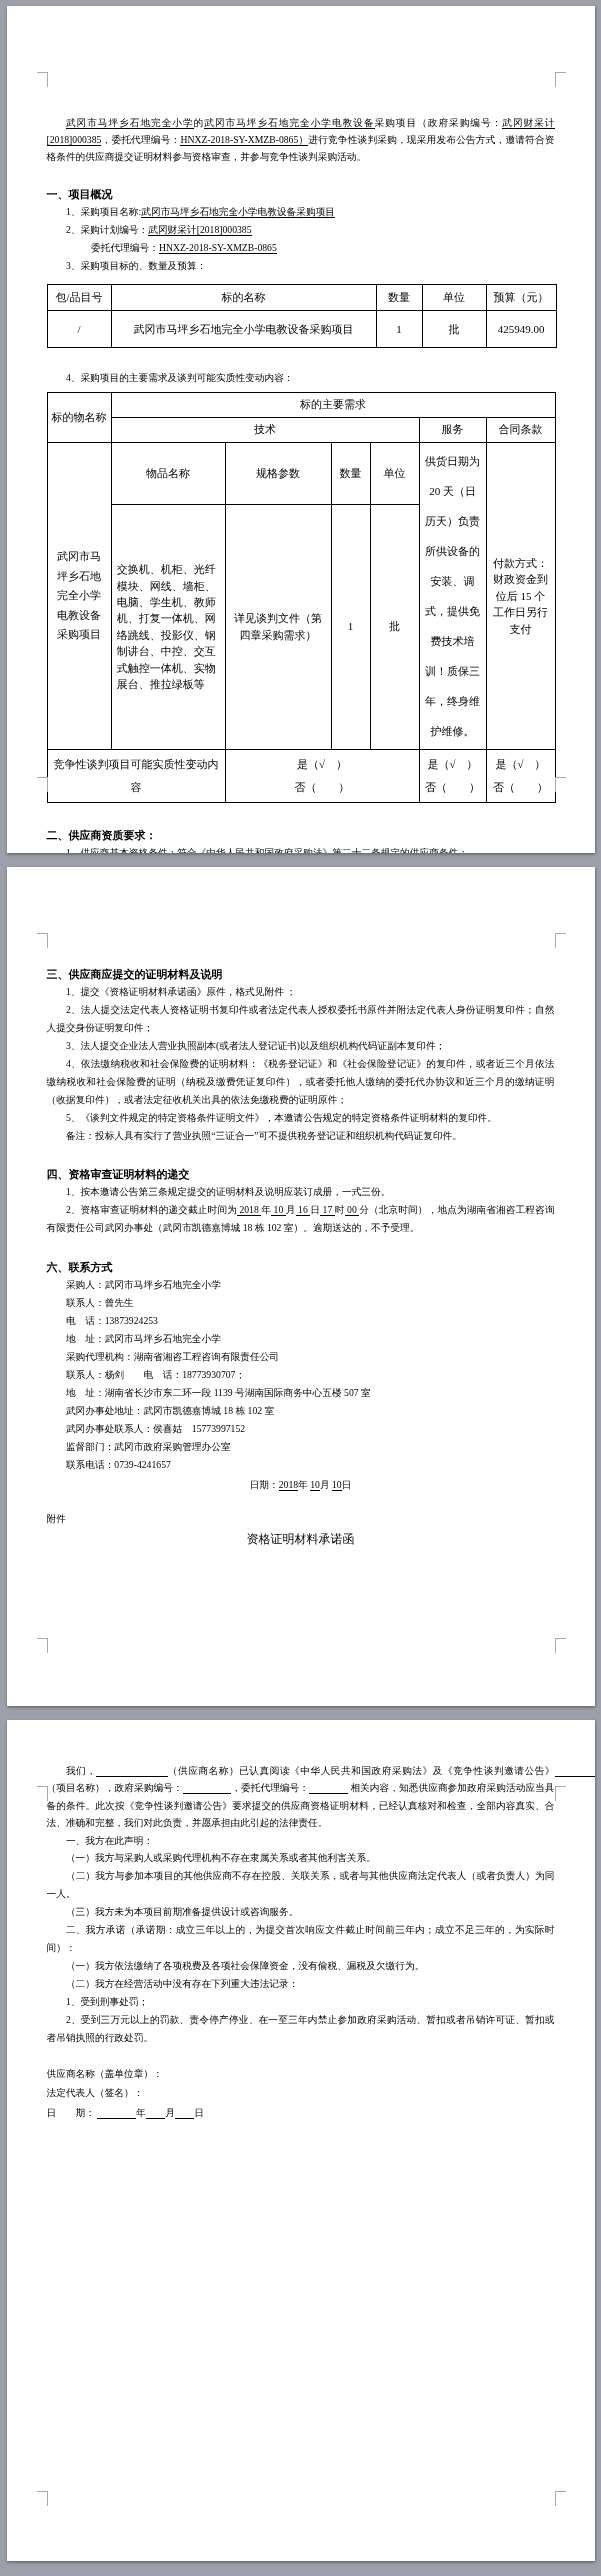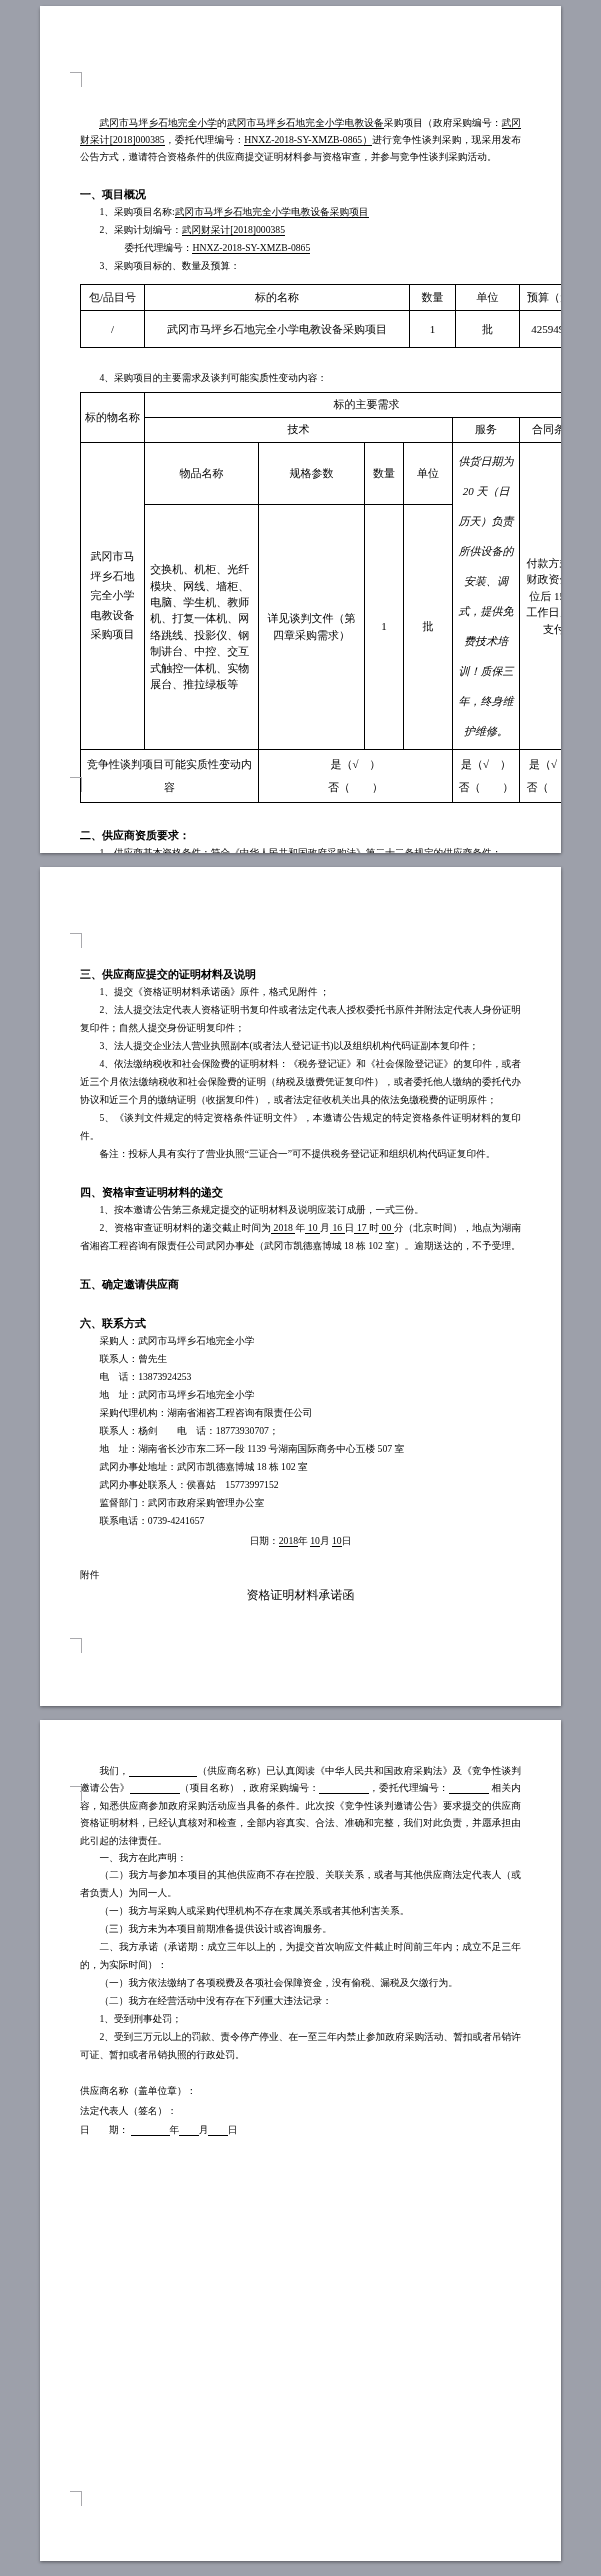--- a/index.html
+++ b/index.html
@@ -5,21 +5,21 @@
   html,body{margin:0;padding:0;}
   body{
     width:601px;
     background:#9da0aa;
     font-family:"Liberation Serif","DejaVu Serif",serif;
     -webkit-font-smoothing:none;
   }
   .canvas{width:601px;padding-top:6px;}
   .page{
     position:relative;
-    width:521px;
+    width:588px;
     margin:0 auto 14px auto;
     background:#ffffff;
     overflow:hidden;
     box-shadow:0 2.2px 3px rgba(0,0,0,.35), 1.5px 0 2.2px rgba(0,0,0,.12);
     color:#000;
     font-size:9.7px;
     line-height:17px;
   }
   .pg1{height:847px;}
   .pg2{height:839px;}
@@ -61,21 +61,21 @@
   .t1{margin-top:9px;}
   .t1 th{height:22.4px;}
   .t1 td{height:33px;}
   .t2{margin-top:4.5px;}
   .t2 .hrow td{height:21px;}
   .t2 .subh td{height:40px;}
   .t2 .body-row td{height:168px;}
   .t2 td.namecell{line-height:19.4px;padding:1.5px 6px;}
   .t2 td.itemscell{text-align:left;line-height:16.4px;padding:3px 5.2px;}
   .t2 td.speccell{line-height:16.4px;}
-  .t2 td.svccell{line-height:30px;padding:3px 4.5px;font-style:italic;}
+  .t2 td.svccell{line-height:30px;padding:3px 4.5px;}
   .t2 td.paycell{line-height:16.4px;padding:16px 6px;}
   .t2 .chrow td{height:49px;line-height:22.4px;}
 </style>
 </head>
 <body>
 
 <div class="canvas">
 
   <div class="page pg1">
     <div class="mk l t"></div>
@@ -195,21 +195,20 @@
           <p class="item">3、法人提交企业法人营业执照副本(或者法人登记证书)以及组织机构代码证副本复印件；</p>
           <p class="item">4、依法缴纳税收和社会保险费的证明材料：《税务登记证》和《社会保险登记证》的复印件，或者近三个月依法缴纳税收和社会保险费的证明（纳税及缴费凭证复印件），或者委托他人缴纳的委托代办协议和近三个月的缴纳证明（收据复印件），或者法定征收机关出具的依法免缴税费的证明原件；</p>
           <p class="item">5、《谈判文件规定的特定资格条件证明文件》，本邀请公告规定的特定资格条件证明材料的复印件。</p>
           <p class="item">备注：投标人具有实行了营业执照“三证合一”可不提供税务登记证和组织机构代码证复印件。</p>
         </div>
 
       <h3 class="mt28">四、资格审查证明材料的递交</h3>
       <p class="item">1、按本邀请公告第三条规定提交的证明材料及说明应装订成册，一式三份。</p>
       <p class="item"><span>2、资格审查证明材料的递交截止时间为</span><span class="u"> 2018 </span><span>年</span><span class="u"> 10 </span><span>月</span><span class="u"> 16 </span><span>日</span><span class="u"> 17 </span><span>时</span><span class="u"> 00 </span><span>分（北京时间），地点为湖南省湘咨工程咨询有限责任公司武冈办事处（武冈市凯德嘉博城 18 栋 102 室）。逾期送达的，不予受理。</span></p>
 
-      <h3 class="mt28">五、确定邀请供应商</h3>
 
       <h3 class="mt30">六、联系方式</h3>
       <div>
           <p class="ct">采购人：武冈市马坪乡石地完全小学</p>
           <p class="ct">联系人：曾先生</p>
           <p class="ct">电　话：13873924253</p>
           <p class="ct">地　址：武冈市马坪乡石地完全小学</p>
           <p class="ct">采购代理机构：湖南省湘咨工程咨询有限责任公司</p>
           <p class="ct">联系人：杨剑　　电　话：18773930707；</p>
           <p class="ct">地　址：湖南省长沙市东二环一段 1139 号湖南国际商务中心五楼 507 室</p>
@@ -231,22 +230,22 @@
     <div class="mk l t"></div>
     <div class="mk r t"></div>
     <div class="mk l b"></div>
     <div class="mk r b"></div>
     <div class="content">
 
       <p class="para ind" style="line-height:17.4px;"><span>我们，</span><span class="u">　　　　　　　</span><span>（供应商名称）已认真阅读《中华人民共和国政府采购法》及《竞争性谈判邀请公告》</span><span class="u">　　　　　</span><span>（项目名称），政府采购编号：</span><span class="u">　　　　　</span><span>，委托代理编号：</span><span class="u">　　　　</span><span> 相关内容，知悉供应商参加政府采购活动应当具备的条件。此次按《竞争性谈判邀请公告》要求提交的供应商资格证明材料，已经认真核对和检查，全部内容真实、合法、准确和完整，我们对此负责，并愿承担由此引起的法律责任。</span></p>
 
       <p class="item" style="line-height:17.4px;">一、我方在此声明：</p>
       <div>
+          <p class="item">（一）我方与采购人或采购代理机构不存在隶属关系或者其他利害关系。</p>
           <p class="item">（二）我方与参加本项目的其他供应商不存在控股、关联关系，或者与其他供应商法定代表人（或者负责人）为同一人。</p>
-          <p class="item">（一）我方与采购人或采购代理机构不存在隶属关系或者其他利害关系。</p>
           <p class="item">（三）我方未为本项目前期准备提供设计或咨询服务。</p>
         </div>
 
       <p class="item">二、我方承诺（承诺期：成立三年以上的，为提交首次响应文件截止时间前三年内；成立不足三年的，为实际时间）：</p>
       <div>
           <p class="item">（一）我方依法缴纳了各项税费及各项社会保障资金，没有偷税、漏税及欠缴行为。</p>
           <p class="item">（二）我方在经营活动中没有存在下列重大违法记录：</p>
         </div>
       <div>
           <p class="item ind12">1、受到刑事处罚；</p>

